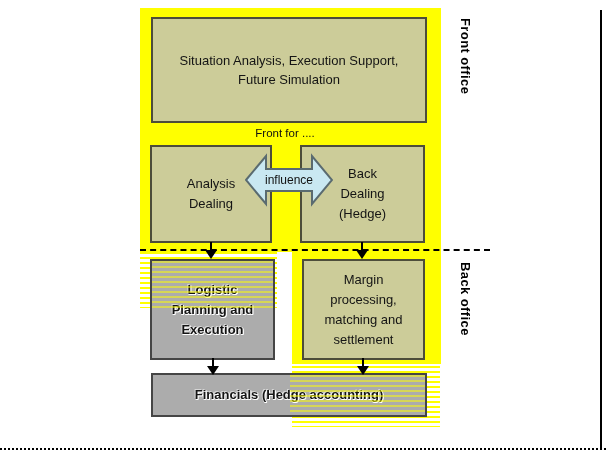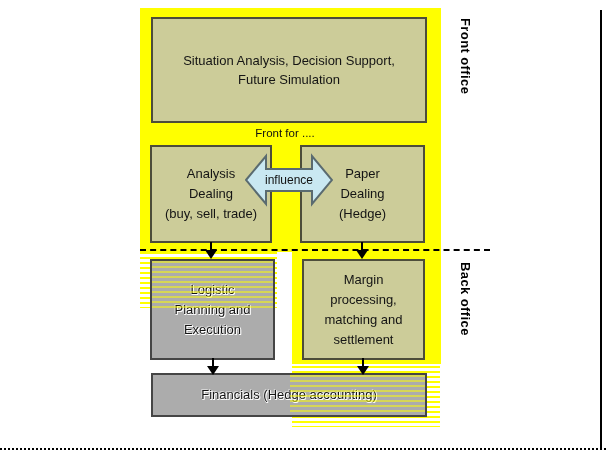--- a/index.html
+++ b/index.html
@@ -34,20 +34,21 @@
   .box{
     position:absolute;z-index:2;display:flex;flex-direction:column;
     align-items:center;justify-content:center;text-align:center;
     color:#141414;font-size:13px;line-height:20px;box-sizing:border-box;
   }
   .khaki{background:#cccc99;border:2px solid #4d4d3a;}
   .gray{background:#acacac;border:2px solid #454545;}
   .gray .line{
     text-shadow:1px 1px 0 #ffffff,0 1px 0 rgba(255,255,255,.85),
       1px 0 0 rgba(255,255,255,.85),-1px -1px 0 rgba(255,255,255,.5);
+    font-weight:bold;
   }
   #box-situation{left:151px;top:17px;width:276px;height:106px;line-height:19px;}
   #box-physical{left:150px;top:145px;width:122px;height:98px;}
   #box-paper{left:300px;top:145px;width:125px;height:98px;}
   #box-logistic{left:150px;top:259px;width:125px;height:101px;}
   #box-margin{left:302px;top:259px;width:123px;height:101px;justify-content:center;}
   #box-financials{left:151px;top:373px;width:276px;height:44px;}
   .stripe-overlay{
     position:absolute;z-index:3;pointer-events:none;
     background:repeating-linear-gradient(to bottom,rgba(255,255,0,.5) 0 2px,transparent 2px 5px);
@@ -88,32 +89,31 @@
 <div id="canvas">
 
   <div id="yellow-top" class="yellow-solid"></div>
   <div id="yellow-right" class="yellow-solid"></div>
   <div id="stripes-left" class="stripes"></div>
   <div id="stripes-bottom" class="stripes"></div>
 
   <div id="dashed-separator"></div>
 
   <div id="box-situation" class="box khaki">
-    <div class="line">Situation Analysis, Decision Support,</div>
+    <div class="line">Situation Analysis, Execution Support,</div>
     <div class="line">Future Simulation</div>
   </div>
 
   <div id="box-physical" class="box khaki">
     <div class="line">Analysis</div>
     <div class="line">Dealing</div>
-    <div class="line">(buy, sell, trade)</div>
   </div>
 
   <div id="box-paper" class="box khaki">
-    <div class="line">Paper</div>
+    <div class="line">Back</div>
     <div class="line">Dealing</div>
     <div class="line">(Hedge)</div>
   </div>
 
   <div id="box-logistic" class="box gray">
     <div id="logistic-overlay" class="stripe-overlay"></div>
     <div class="line">Logistic</div>
     <div class="line">Planning and</div>
     <div class="line">Execution</div>
   </div>

